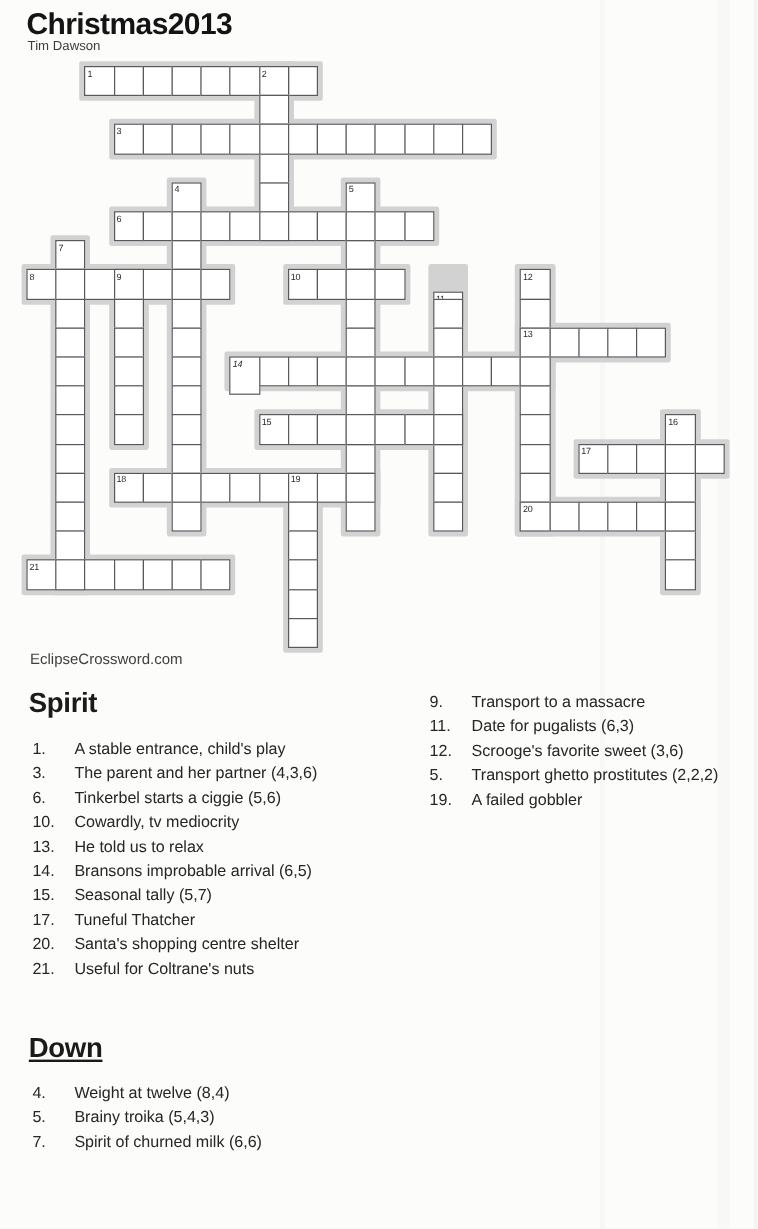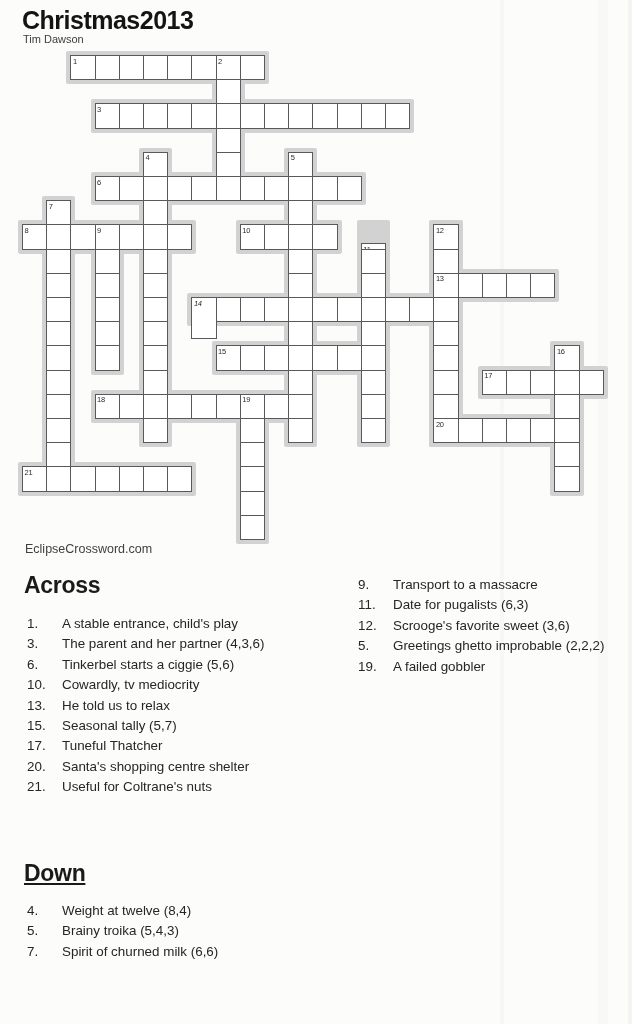--- a/index.html
+++ b/index.html
@@ -230,21 +230,21 @@
       <div class="cell" style="left: 433.4px; top: 369.6px; width: 25.2px; height: 25.2px;"></div>
       <div class="cell" style="left: 433.4px; top: 393.8px; width: 25.2px; height: 25.2px;"></div>
       <div class="cell" style="left: 433.4px; top: 418px; width: 25.2px; height: 25.2px;"></div>
       <div class="cell" style="left: 433.4px; top: 272.8px; width: 25.2px; height: 25.2px;">
         <span class="cellnum">13</span>
       </div>
       <div class="cell" style="left: 457.6px; top: 272.8px; width: 25.2px; height: 25.2px;"></div>
       <div class="cell" style="left: 481.8px; top: 272.8px; width: 25.2px; height: 25.2px;"></div>
       <div class="cell" style="left: 506px; top: 272.8px; width: 25.2px; height: 25.2px;"></div>
       <div class="cell" style="left: 530.2px; top: 272.8px; width: 25.2px; height: 25.2px;"></div>
-      <div class="cell" style="left: 191.4px; top: 297px; width: 25.2px; height: 42px; font-style: italic;">
+      <div class="cell" style="left: 191.4px; top: 297px; width: 25.2px; height: 32px; font-style: italic;">
         <span class="cellnum">14</span>
       </div>
       <div class="cell" style="left: 215.6px; top: 297px; width: 25.2px; height: 25.2px;"></div>
       <div class="cell" style="left: 239.8px; top: 297px; width: 25.2px; height: 25.2px;"></div>
       <div class="cell" style="left: 264px; top: 297px; width: 25.2px; height: 25.2px;"></div>
       <div class="cell" style="left: 288.2px; top: 297px; width: 25.2px; height: 25.2px;"></div>
       <div class="cell" style="left: 312.4px; top: 297px; width: 25.2px; height: 25.2px;"></div>
       <div class="cell" style="left: 336.6px; top: 297px; width: 25.2px; height: 25.2px;"></div>
       <div class="cell" style="left: 360.8px; top: 297px; width: 25.2px; height: 25.2px;"></div>
       <div class="cell" style="left: 385px; top: 297px; width: 25.2px; height: 25.2px;"></div>
@@ -307,39 +307,40 @@
       <div class="cell" style="left: 46.2px; top: 466.4px; width: 25.2px; height: 25.2px;"></div>
       <div class="cell" style="left: 70.4px; top: 466.4px; width: 25.2px; height: 25.2px;"></div>
       <div class="cell" style="left: 94.6px; top: 466.4px; width: 25.2px; height: 25.2px;"></div>
       <div class="cell" style="left: 118.8px; top: 466.4px; width: 25.2px; height: 25.2px;"></div>
       <div class="cell" style="left: 143px; top: 466.4px; width: 25.2px; height: 25.2px;"></div>
       <div class="cell" style="left: 167.2px; top: 466.4px; width: 25.2px; height: 25.2px;"></div>
     </div>
 
   <div class="credit">EclipseCrossword.com</div>
 
-  <div class="heading" id="across-heading">Across</div>
+  <div class="heading" id="across-heading">Spirit</div>
   <div class="clue-list" id="across-list">
       <div class="clue"><span class="cnum">1.</span><span>A stable entrance, child's play</span></div>
       <div class="clue"><span class="cnum">3.</span><span>The parent and her partner (4,3,6)</span></div>
       <div class="clue"><span class="cnum">6.</span><span>Tinkerbel starts a ciggie (5,6)</span></div>
       <div class="clue"><span class="cnum">10.</span><span>Cowardly, tv mediocrity</span></div>
       <div class="clue"><span class="cnum">13.</span><span>He told us to relax</span></div>
+      <div class="clue"><span class="cnum">14.</span><span>Bransons improbable arrival (6,5)</span></div>
       <div class="clue"><span class="cnum">15.</span><span>Seasonal tally (5,7)</span></div>
       <div class="clue"><span class="cnum">17.</span><span>Tuneful Thatcher</span></div>
       <div class="clue"><span class="cnum">20.</span><span>Santa's shopping centre shelter</span></div>
       <div class="clue"><span class="cnum">21.</span><span>Useful for Coltrane's nuts</span></div>
     </div>
 
   <div class="heading" id="down-heading">Down</div>
   <div class="clue-list" id="down-list">
       <div class="clue"><span class="cnum">4.</span><span>Weight at twelve (8,4)</span></div>
       <div class="clue"><span class="cnum">5.</span><span>Brainy troika (5,4,3)</span></div>
       <div class="clue"><span class="cnum">7.</span><span>Spirit of churned milk (6,6)</span></div>
     </div>
   <div class="clue-list" id="down-right-list">
       <div class="clue"><span class="cnum">9.</span><span>Transport to a massacre</span></div>
       <div class="clue"><span class="cnum">11.</span><span>Date for pugalists (6,3)</span></div>
       <div class="clue"><span class="cnum">12.</span><span>Scrooge's favorite sweet (3,6)</span></div>
-      <div class="clue"><span class="cnum">5.</span><span>Greetings ghetto improbable (2,2,2)</span></div>
+      <div class="clue"><span class="cnum">5.</span><span>Transport ghetto prostitutes (2,2,2)</span></div>
       <div class="clue"><span class="cnum">19.</span><span>A failed gobbler</span></div>
     </div>
 </div>
 
 </body></html>

